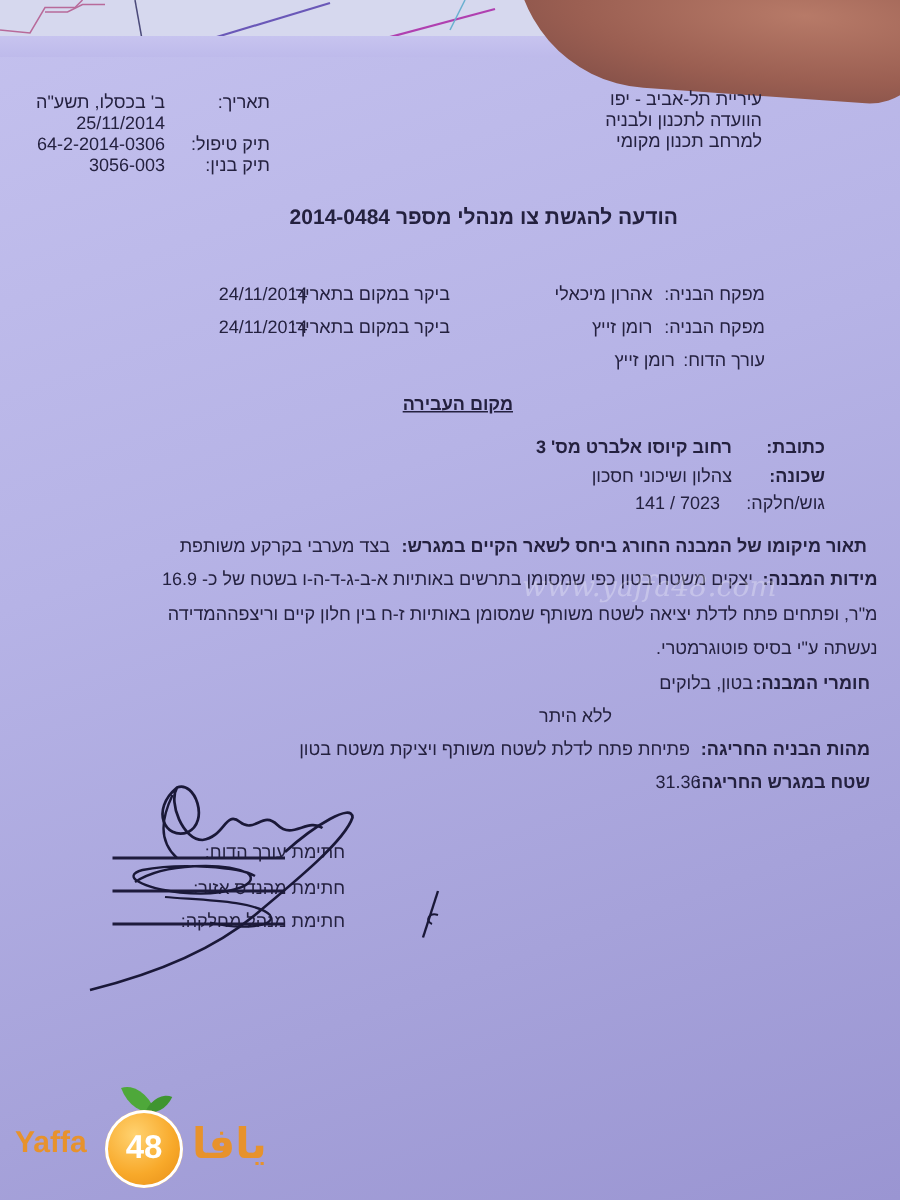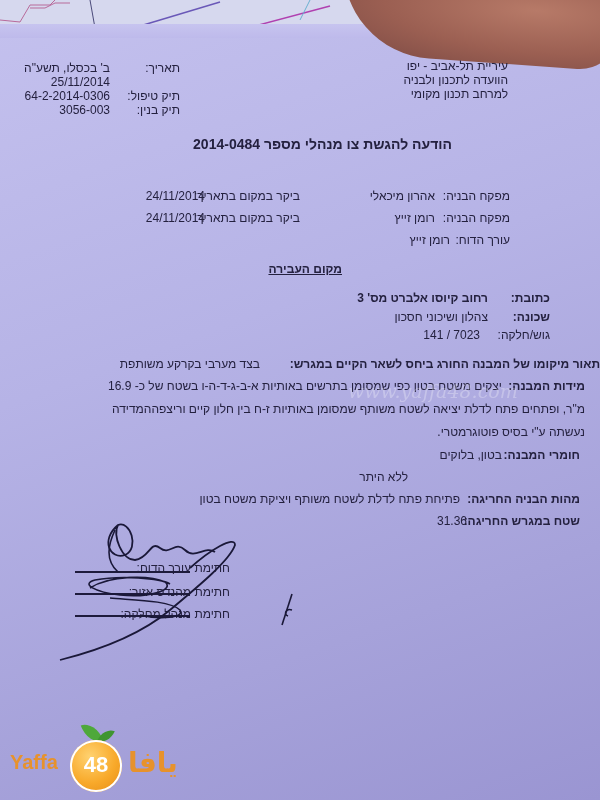--- a/index.html
+++ b/index.html
@@ -102,21 +102,21 @@
 
   <div class="t b u" style="right:258px; top:262px;">מקום העבירה</div>
 
   <div class="t b" style="right:50px; top:291px;">כתובת:</div>
   <div class="t b" style="right:112px; top:291px;">רחוב קיוסו אלברט מס' 3</div>
   <div class="t b" style="right:50px; top:310px;">שכונה:</div>
   <div class="t" style="right:112px; top:310px;">צהלון ושיכוני חסכון</div>
   <div class="t" style="right:50px; top:328px;">גוש/חלקה:</div>
   <div class="t" style="right:120px; top:328px; direction:ltr;">141 / 7023</div>
 
-  <div class="t b" style="right:0; top:357px;">תאור מיקומו של המבנה החורג ביחס לשאר הקיים במגרש:</div>
+  <div class="t b" style="right:22px; top:357px;">תאור מיקומו של המבנה החורג ביחס לשאר הקיים במגרש:</div>
   <div class="t" style="right:340px; top:357px;">בצד מערבי בקרקע משותפת</div>
 
   <div class="t b" style="right:15px; top:379px;">מידות המבנה:</div>
   <div class="t" style="right:98px; top:379px;">יצקים משטח בטון כפי שמסומן בתרשים באותיות א-ב-ג-ד-ה-ו בשטח של כ- 16.9</div>
   <div class="t" style="right:15px; top:402px;">מ"ר, ופתחים פתח לדלת יציאה לשטח משותף שמסומן באותיות ז-ח בין חלון קיים וריצפההמדידה</div>
   <div class="t" style="right:15px; top:425px;">נעשתה ע"י בסיס פוטוגרמטרי.</div>
 
   <div class="t b" style="right:20px; top:448px;">חומרי המבנה:</div>
   <div class="t" style="right:98px; top:448px;">בטון, בלוקים</div>
 

